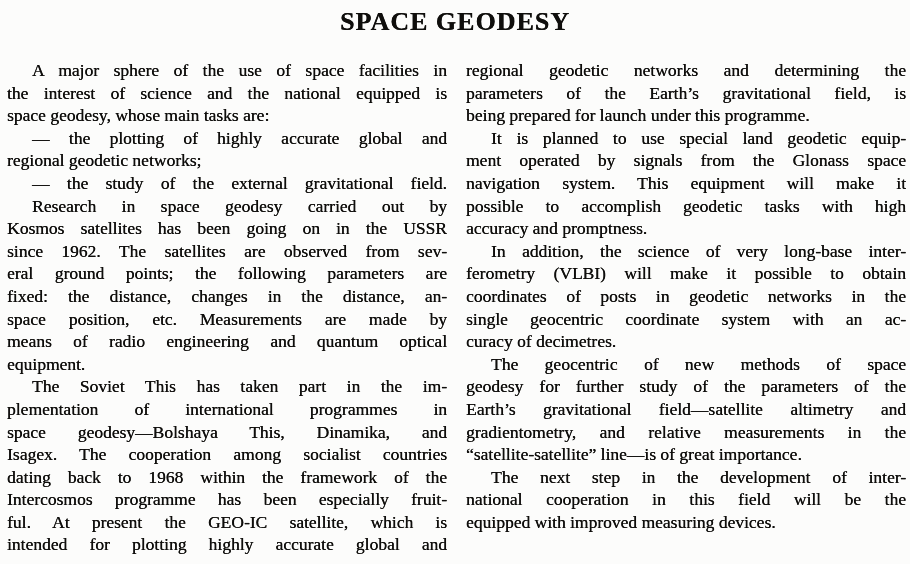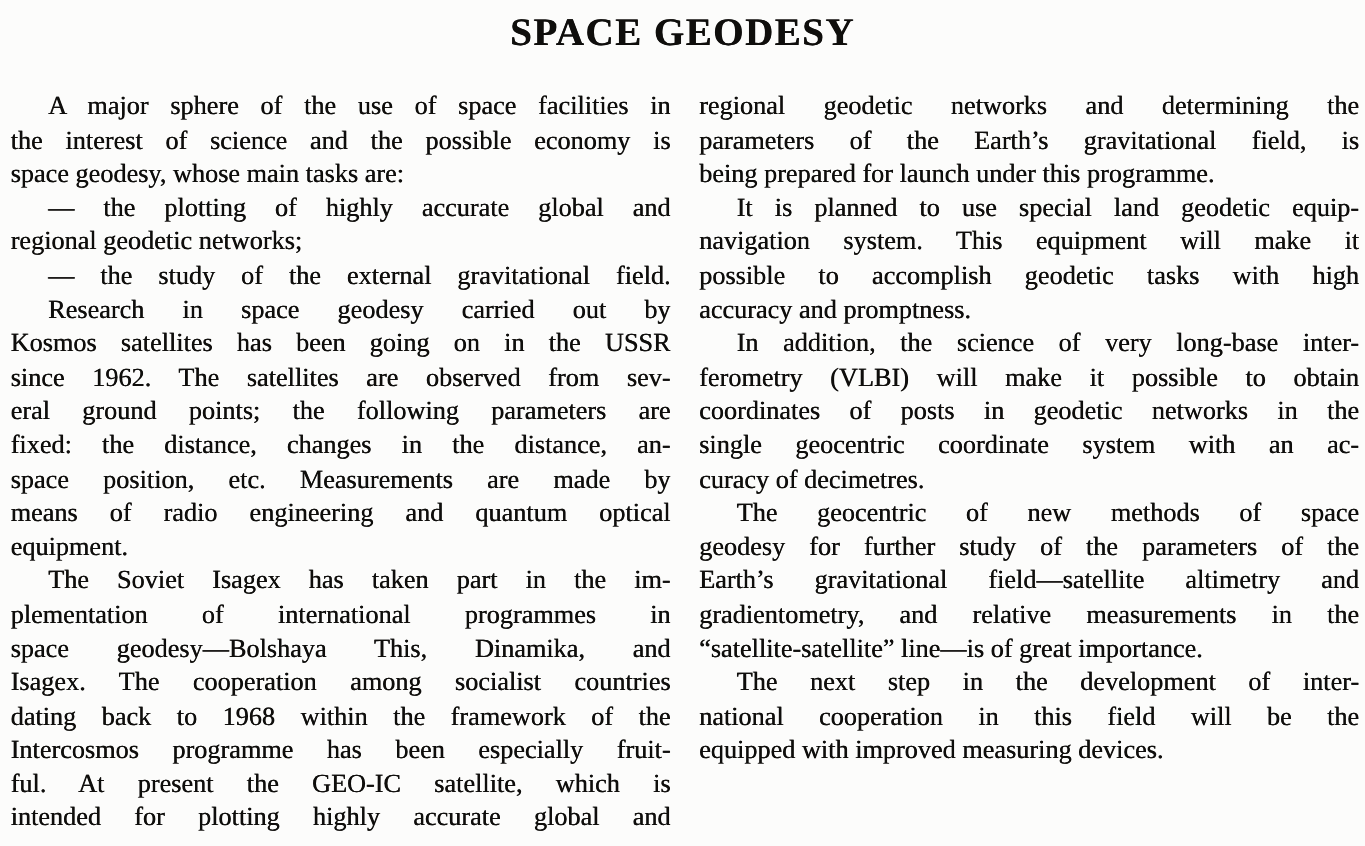--- a/index.html
+++ b/index.html
@@ -53,47 +53,48 @@
   }
 </style>
 </head>
 <body>
 
 <div class="page">
   <div class="title">SPACE GEODESY</div>
   <div class="columns">
     <div class="col">
         <div class="line indent just">A major sphere of the use of space facilities in</div>
-        <div class="line just">the interest of science and the possible economy is</div>
+        <div class="line just">the interest of science and the national equipped is</div>
         <div class="line">space geodesy, whose main tasks are:</div>
         <div class="line indent just">— the plotting of highly accurate global and</div>
         <div class="line">regional geodetic networks;</div>
         <div class="line indent just">— the study of the external gravitational field.</div>
         <div class="line indent just">Research in space geodesy carried out by</div>
         <div class="line just">Kosmos satellites has been going on in the USSR</div>
         <div class="line just">since 1962. The satellites are observed from sev-</div>
         <div class="line just">eral ground points; the following parameters are</div>
         <div class="line just">fixed: the distance, changes in the distance, an-</div>
         <div class="line just">space position, etc. Measurements are made by</div>
         <div class="line just">means of radio engineering and quantum optical</div>
         <div class="line">equipment.</div>
-        <div class="line indent just">The Soviet Isagex has taken part in the im-</div>
+        <div class="line indent just">The Soviet This has taken part in the im-</div>
         <div class="line just">plementation of international programmes in</div>
         <div class="line just">space geodesy—Bolshaya This, Dinamika, and</div>
         <div class="line just">Isagex. The cooperation among socialist countries</div>
         <div class="line just">dating back to 1968 within the framework of the</div>
         <div class="line just">Intercosmos programme has been especially fruit-</div>
         <div class="line just">ful. At present the GEO-IC satellite, which is</div>
         <div class="line just">intended for plotting highly accurate global and</div>
       </div>
     <div class="col">
         <div class="line just">regional geodetic networks and determining the</div>
         <div class="line just">parameters of the Earth’s gravitational field, is</div>
         <div class="line">being prepared for launch under this programme.</div>
         <div class="line indent just">It is planned to use special land geodetic equip-</div>
+        <div class="line just">ment operated by signals from the Glonass space</div>
         <div class="line just">navigation system. This equipment will make it</div>
         <div class="line just">possible to accomplish geodetic tasks with high</div>
         <div class="line">accuracy and promptness.</div>
         <div class="line indent just">In addition, the science of very long-base inter-</div>
         <div class="line just">ferometry (VLBI) will make it possible to obtain</div>
         <div class="line just">coordinates of posts in geodetic networks in the</div>
         <div class="line just">single geocentric coordinate system with an ac-</div>
         <div class="line">curacy of decimetres.</div>
         <div class="line indent just">The geocentric of new methods of space</div>
         <div class="line just">geodesy for further study of the parameters of the</div>

